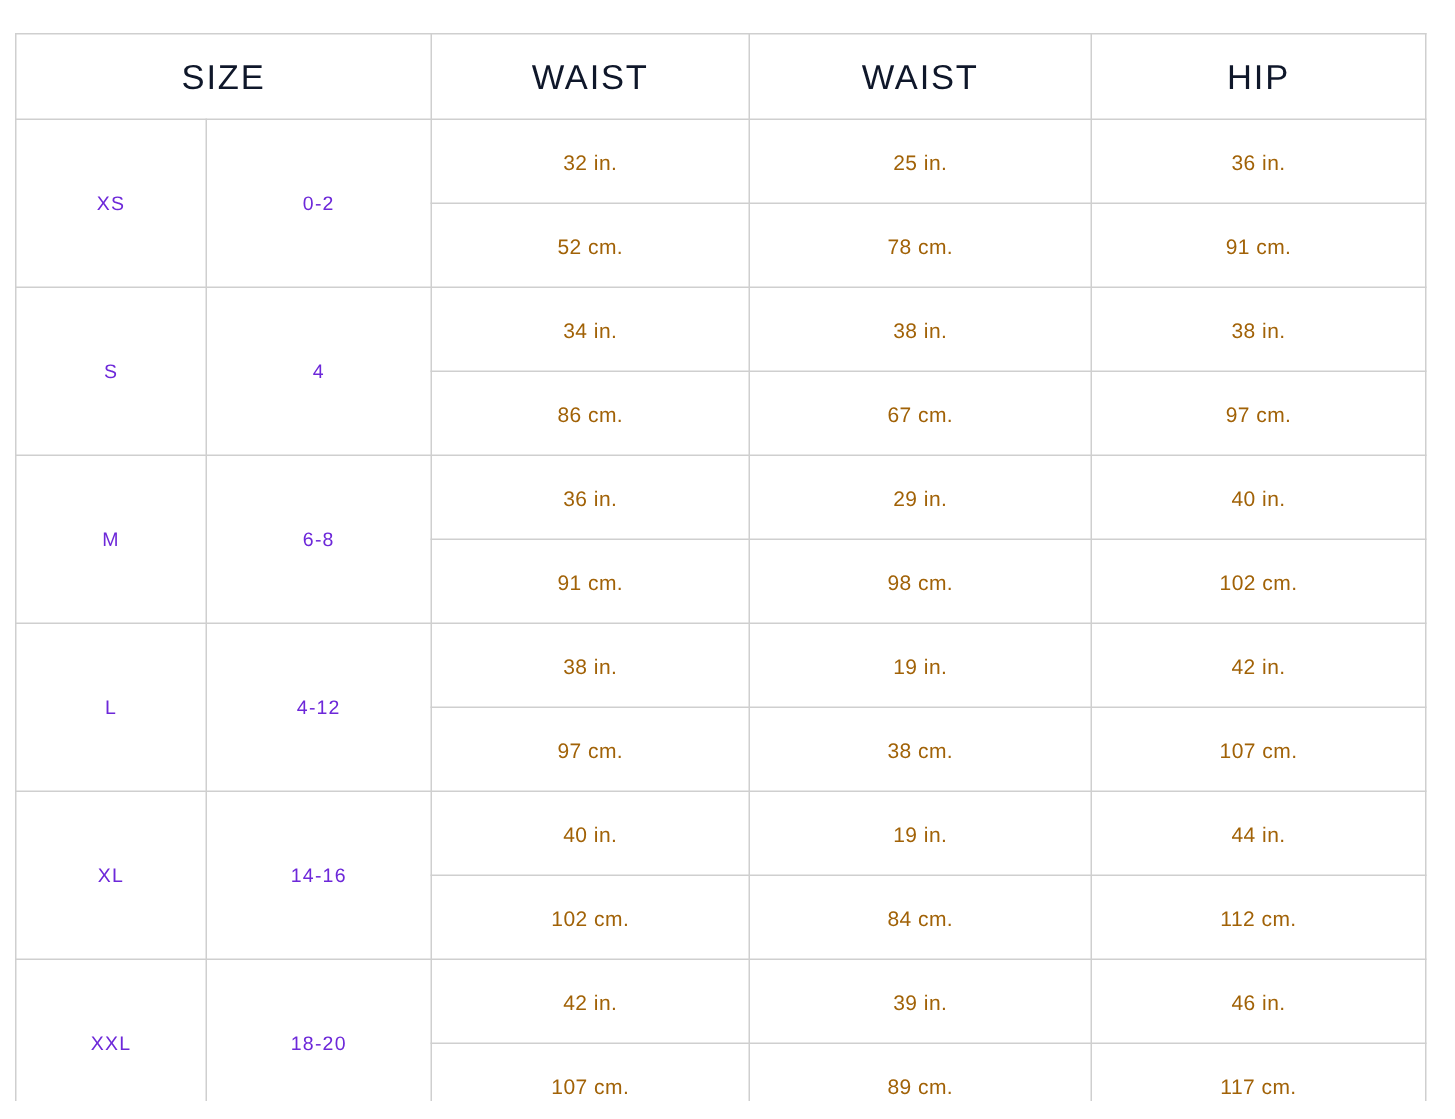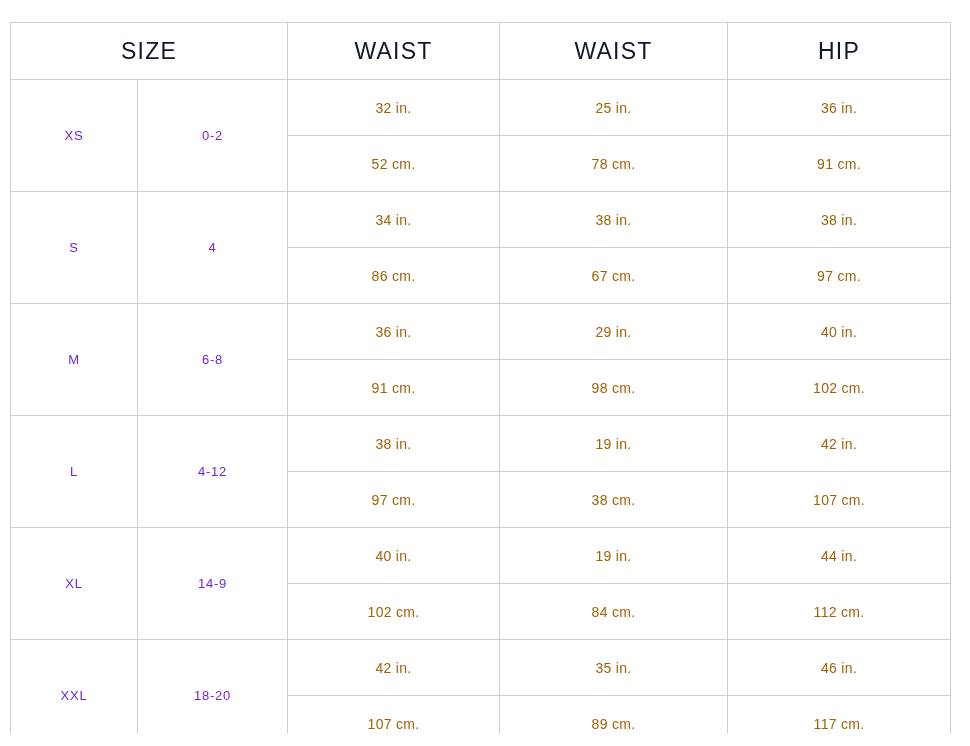--- a/index.html
+++ b/index.html
@@ -148,36 +148,36 @@
           <td class="meas-cell">42 in.</td>
         </tr>
         <tr>
           <td class="meas-cell">97 cm.</td>
           <td class="meas-cell">38 cm.</td>
           <td class="meas-cell">107 cm.</td>
         </tr>
 
         <tr>
           <td class="label-cell" rowspan="2">XL</td>
-          <td class="label-cell" rowspan="2">14-9</td>
+          <td class="label-cell" rowspan="2">14-16</td>
           <td class="meas-cell">40 in.</td>
           <td class="meas-cell">19 in.</td>
           <td class="meas-cell">44 in.</td>
         </tr>
         <tr>
           <td class="meas-cell">102 cm.</td>
           <td class="meas-cell">84 cm.</td>
           <td class="meas-cell">112 cm.</td>
         </tr>
 
         <tr>
           <td class="label-cell" rowspan="2">XXL</td>
           <td class="label-cell" rowspan="2">18-20</td>
           <td class="meas-cell">42 in.</td>
-          <td class="meas-cell">35 in.</td>
+          <td class="meas-cell">39 in.</td>
           <td class="meas-cell">46 in.</td>
         </tr>
         <tr>
           <td class="meas-cell">107 cm.</td>
           <td class="meas-cell">89 cm.</td>
           <td class="meas-cell">117 cm.</td>
         </tr>
 
       </tbody>
     </table>

